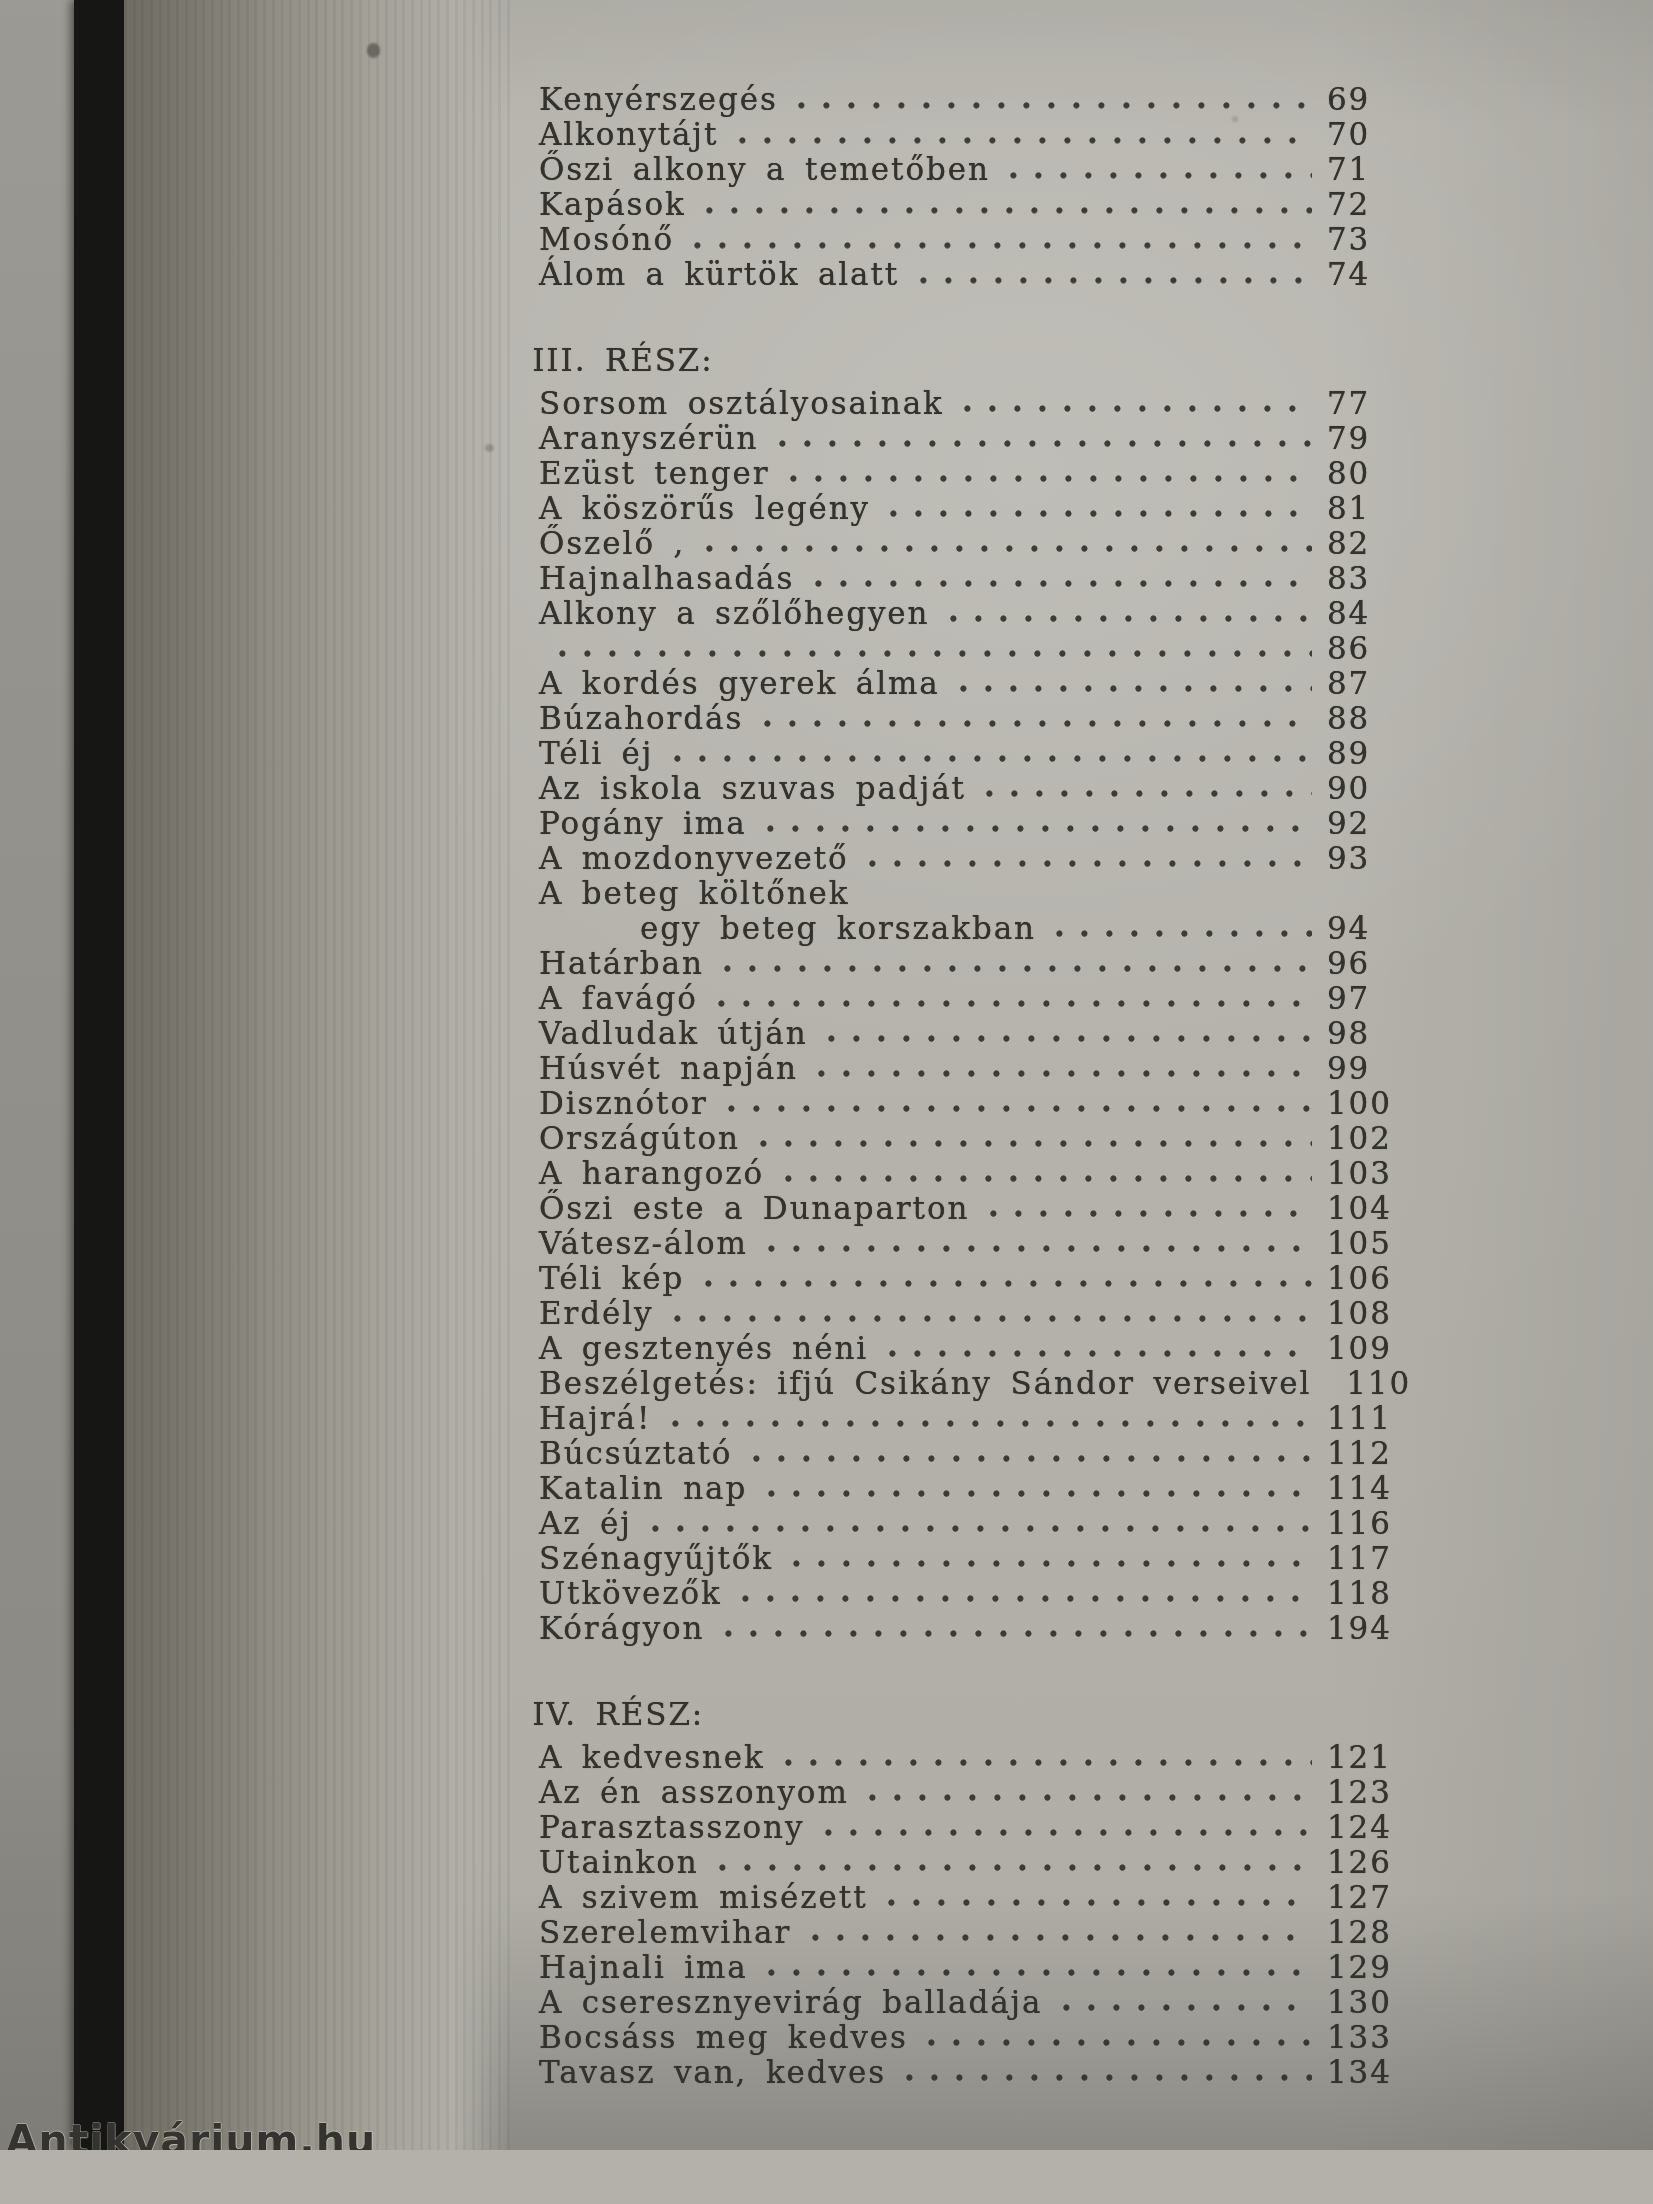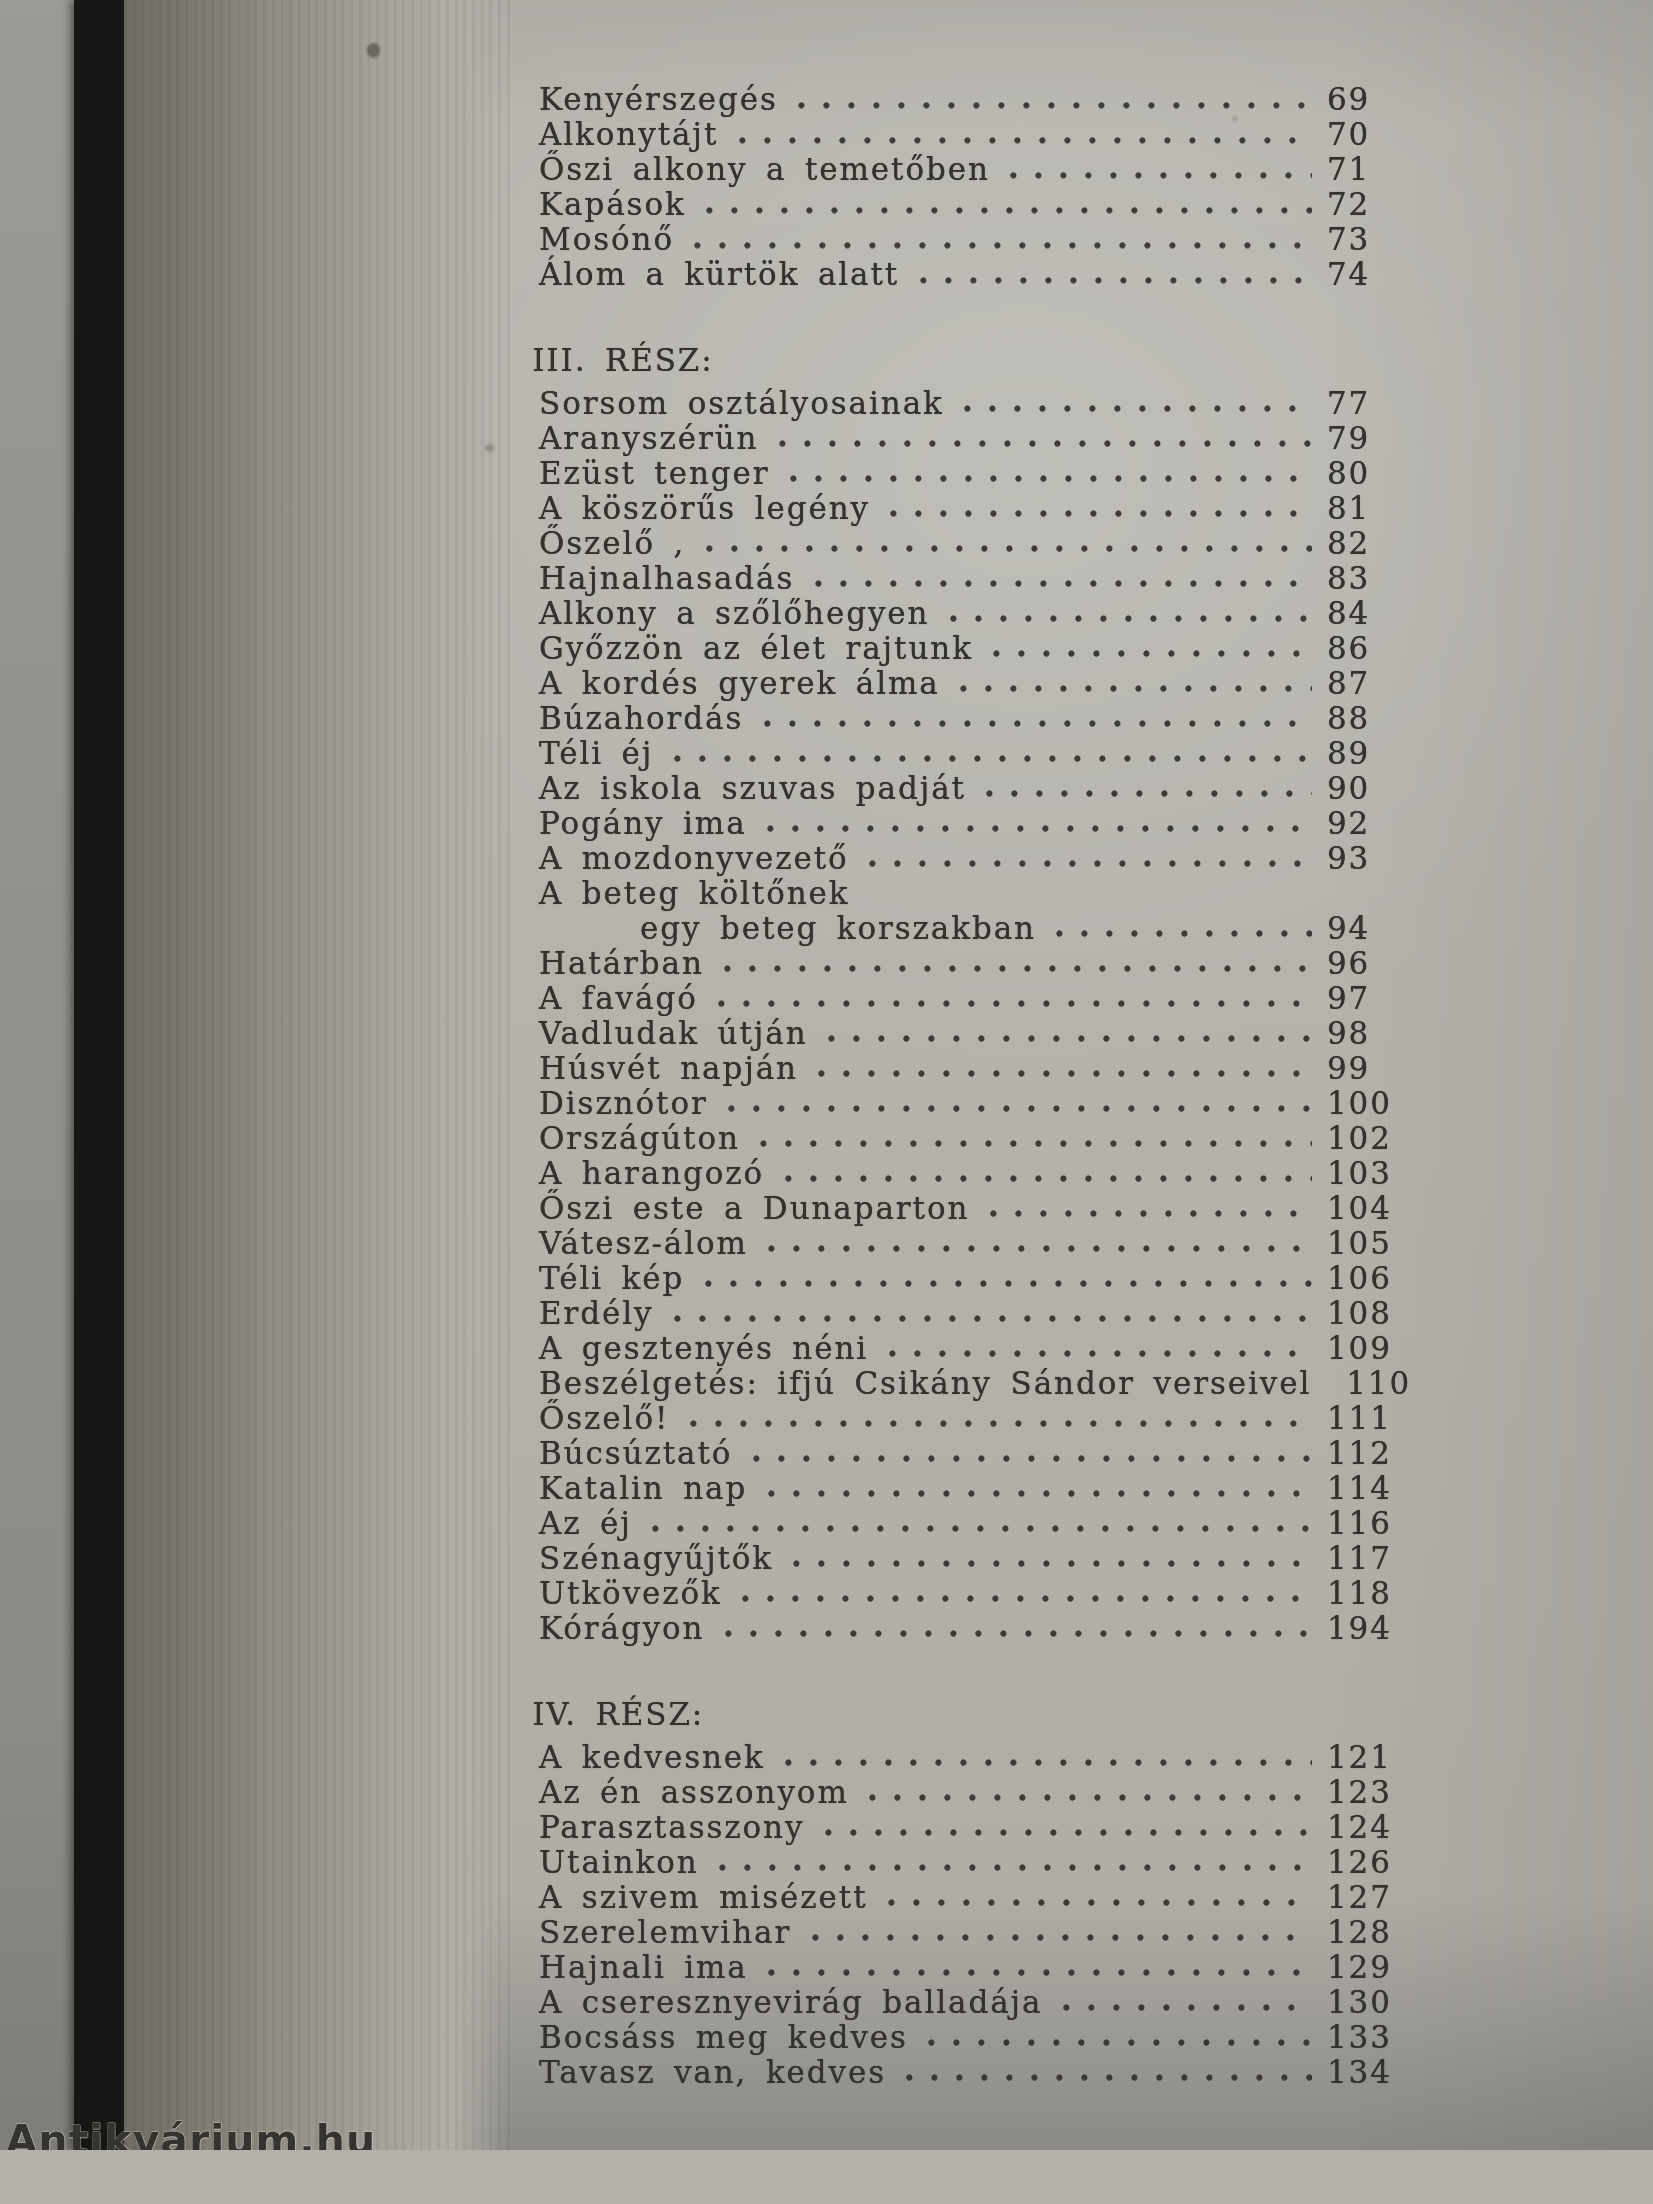--- a/index.html
+++ b/index.html
@@ -165,21 +165,20 @@
         <span class="title">Hajnalhasadás</span>
         <span class="leader"></span>
         <span class="page">83</span>
       </div>
       <div class="toc-row">
         <span class="title">Alkony a szőlőhegyen</span>
         <span class="leader"></span>
         <span class="page">84</span>
       </div>
       <div class="toc-row">
-        <span class="title">Győzzön az élet rajtunk</span>
         <span class="leader"></span>
         <span class="page">86</span>
       </div>
       <div class="toc-row">
         <span class="title">A kordés gyerek álma</span>
         <span class="leader"></span>
         <span class="page">87</span>
       </div>
       <div class="toc-row">
         <span class="title">Búzahordás</span>
@@ -275,21 +274,21 @@
         <span class="title">A gesztenyés néni</span>
         <span class="leader"></span>
         <span class="page">109</span>
       </div>
       <div class="toc-row">
         <span class="title">Beszélgetés: ifjú Csikány Sándor verseivel</span>
         <span class="leader"></span>
         <span class="page">110</span>
       </div>
       <div class="toc-row">
-        <span class="title">Őszelő!</span>
+        <span class="title">Hajrá!</span>
         <span class="leader"></span>
         <span class="page">111</span>
       </div>
       <div class="toc-row">
         <span class="title">Búcsúztató</span>
         <span class="leader"></span>
         <span class="page">112</span>
       </div>
       <div class="toc-row">
         <span class="title">Katalin nap</span>

